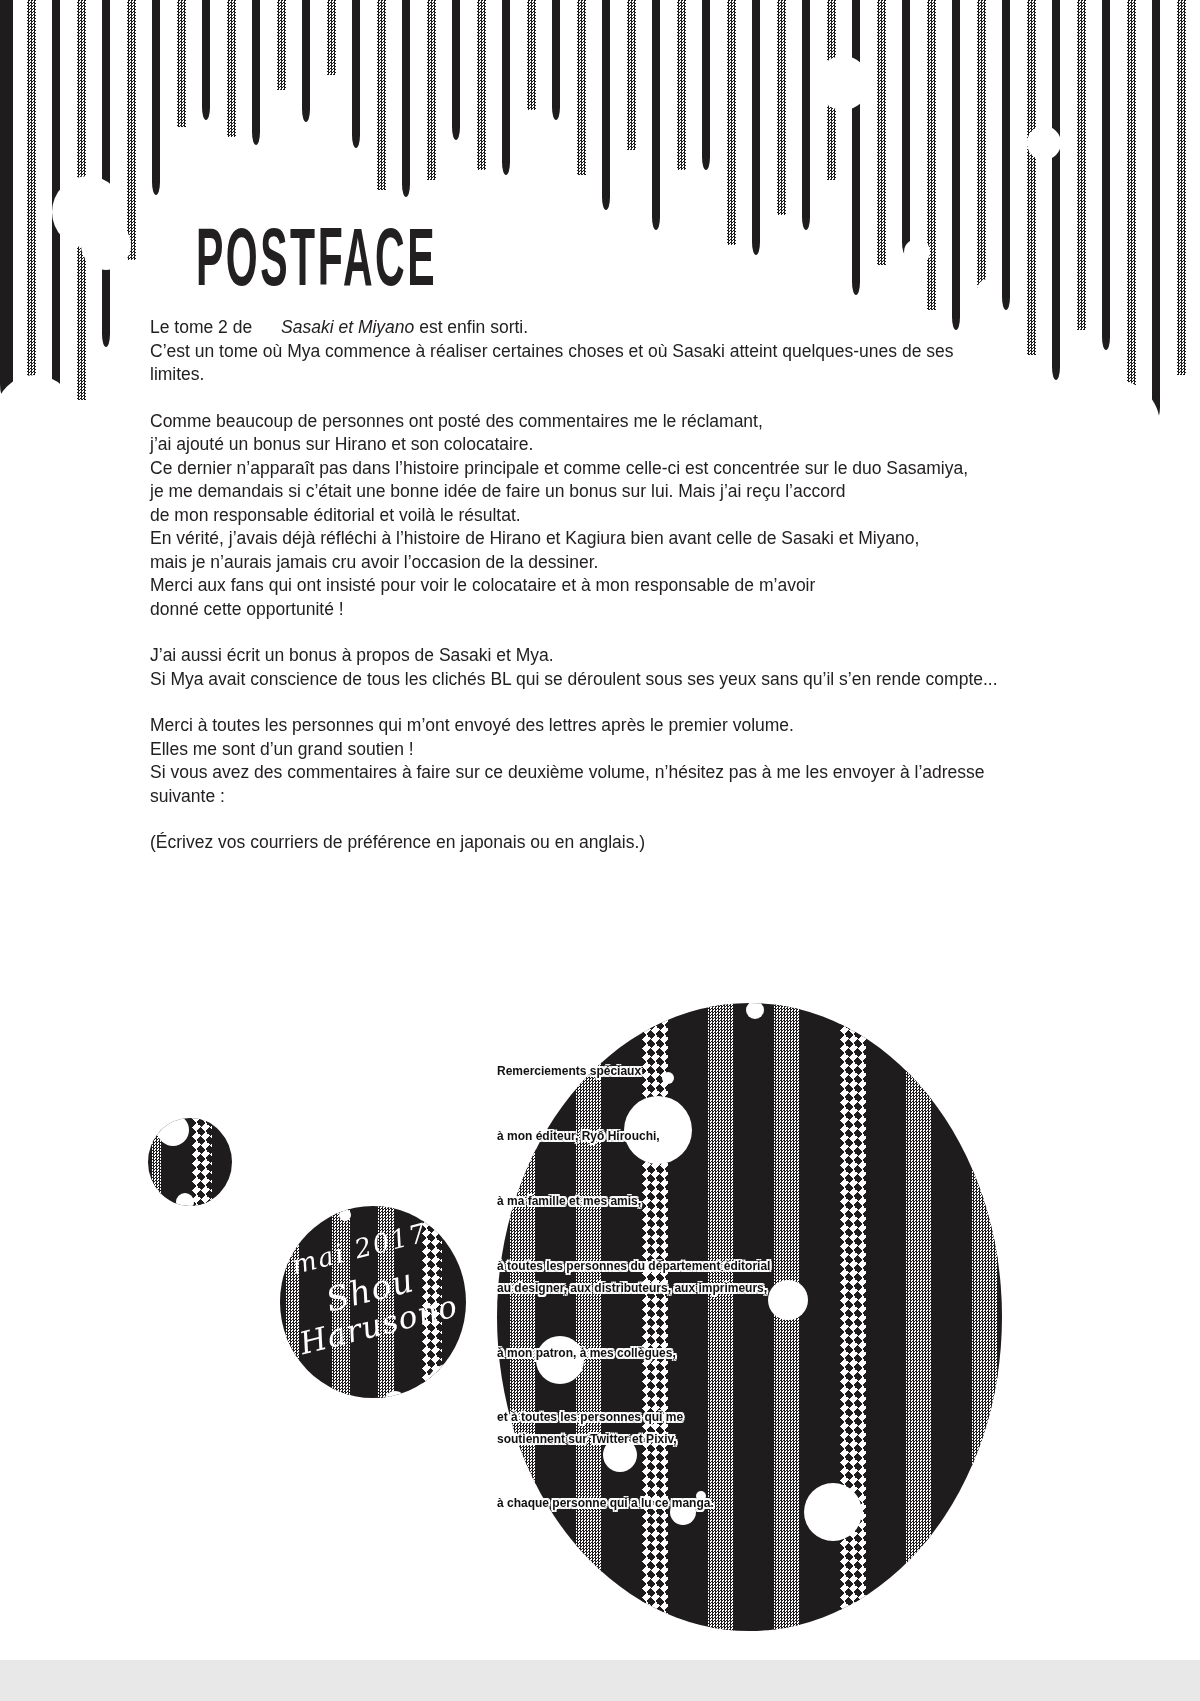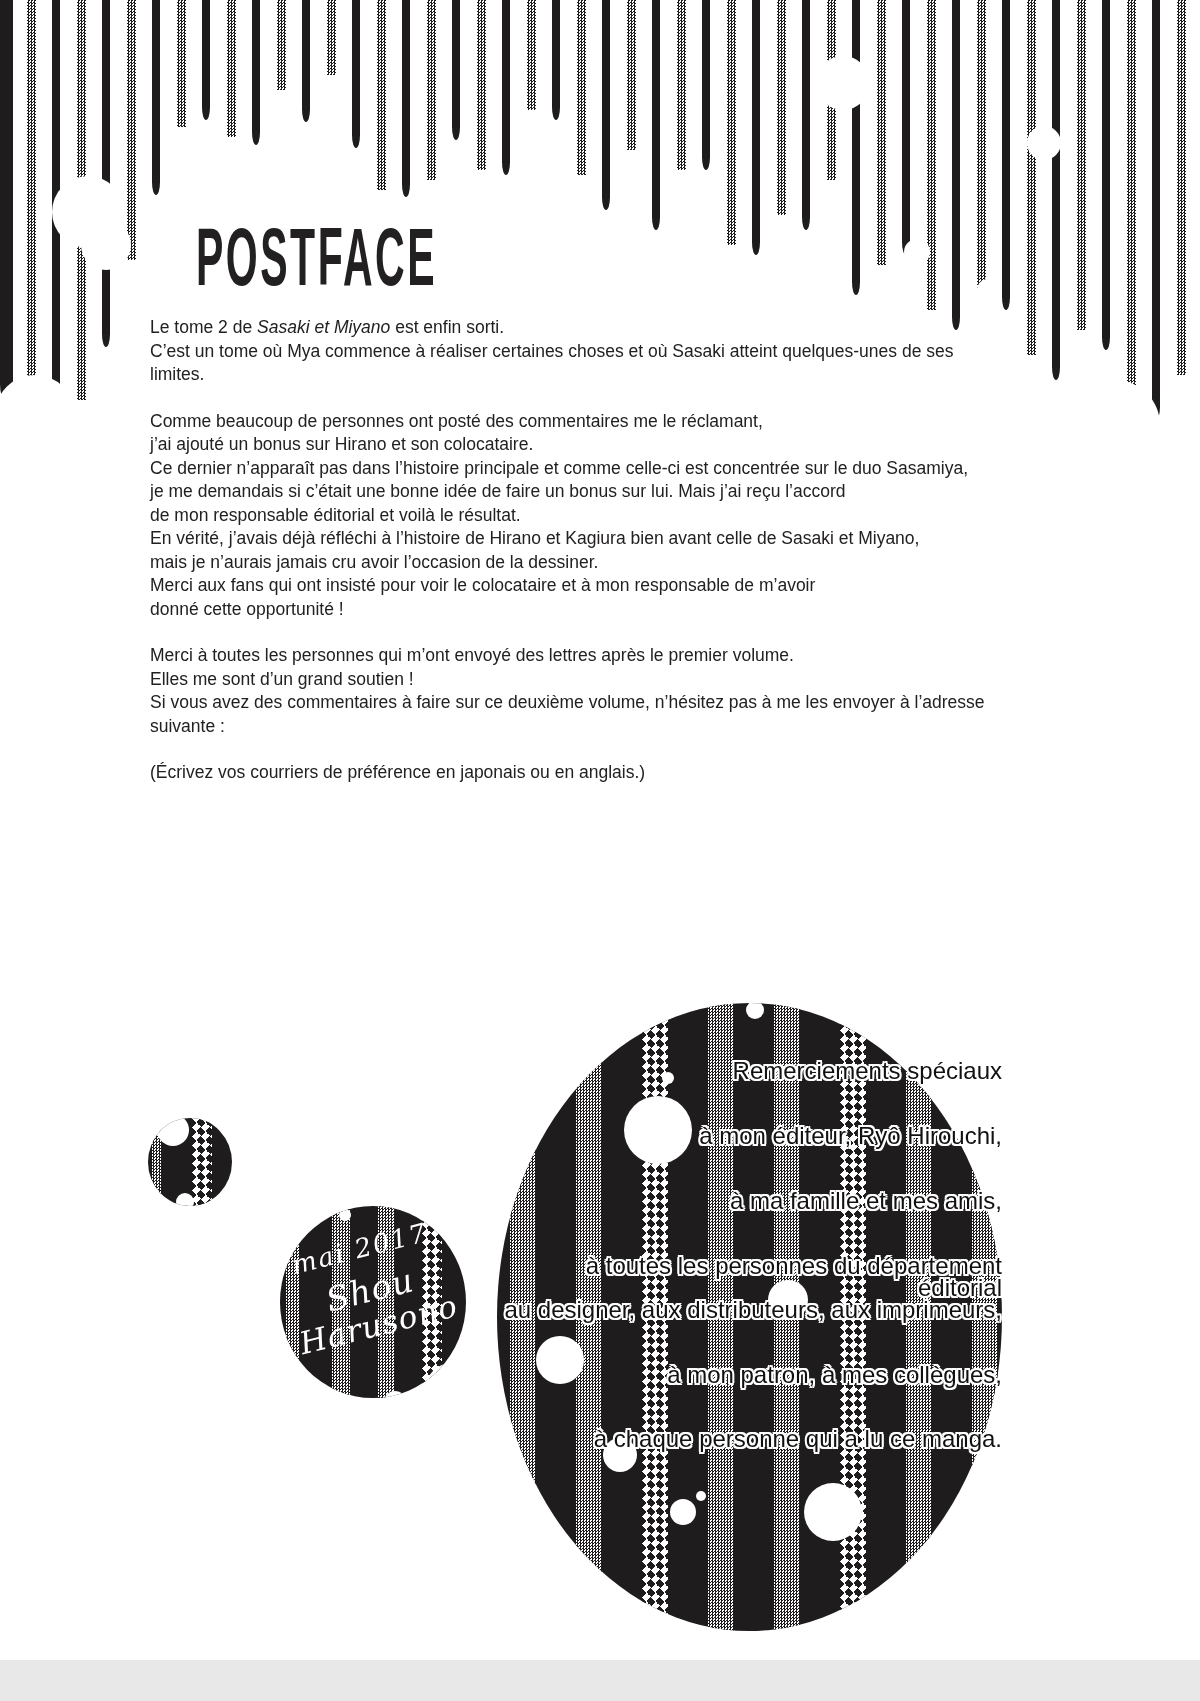--- a/index.html
+++ b/index.html
@@ -20,28 +20,28 @@
   #title span{display:inline-block;font-size:82px;line-height:1;font-weight:bold;
               letter-spacing:5px;transform:scaleX(.5);transform-origin:left top;
               font-family:"Liberation Sans",sans-serif;color:#232021;white-space:nowrap;}
 
   
   #letter{position:absolute;left:150px;top:316px;width:860px;z-index:5;
           font-size:17.5px;line-height:23.5px;color:#232021;}
   #letter .para{margin:0 0 23px 0;white-space:pre-line;}
   #letter .block{display:block;}
   #letter .gap2{margin-bottom:22px;}
-  #letter i{font-style:italic;}
+  #letter i{font-style:italic;margin-left:24px;}
 
   
   #thanks-circle{position:absolute;left:497px;top:1003px;width:505px;height:628px;
                  border-radius:50%;background:#1e1c1d;overflow:hidden;z-index:2;}
   #thanks-circle .stripe{height:100%;}
   #thanks-text{position:absolute;left:497px;top:1038px;width:505px;z-index:3;
-               text-align:right;font-weight:normal;font-size:24px;line-height:22px;
+               text-align:left;font-weight:bold;font-size:12px;line-height:22px;
                color:#111;white-space:pre-line;
                text-shadow:2px 0 0 #fff,-2px 0 0 #fff,0 2px 0 #fff,0 -2px 0 #fff,
                            1.6px 1.6px 0 #fff,-1.6px 1.6px 0 #fff,1.6px -1.6px 0 #fff,-1.6px -1.6px 0 #fff;}
   #thanks-text .tg{margin:0 0 21px 0;}
   #thanks-text .tg.mb20{margin-bottom:20px;}
   #thanks-text .tg:last-child{margin-bottom:15px;}
 
   
   #sig-circle{position:absolute;left:280px;top:1206px;width:186px;height:192px;
               border-radius:50%;background:#1e1c1d;overflow:hidden;z-index:2;}
@@ -131,20 +131,22 @@
     <p class="para"><span>Le tome 2 de </span><i>Sasaki et Miyano</i><span> est enfin sorti.</span><span class="block">C’est un tome où Mya commence à réaliser certaines choses et où Sasaki atteint quelques-unes de ses limites.</span></p>
     <p class="para">Comme beaucoup de personnes ont posté des commentaires me le réclamant,
 j’ai ajouté un bonus sur Hirano et son colocataire.
 Ce dernier n’apparaît pas dans l’histoire principale et comme celle-ci est concentrée sur le duo Sasamiya,
 je me demandais si c’était une bonne idée de faire un bonus sur lui. Mais j’ai reçu l’accord
 de mon responsable éditorial et voilà le résultat.
 En vérité, j’avais déjà réfléchi à l’histoire de Hirano et Kagiura bien avant celle de Sasaki et Miyano,
 mais je n’aurais jamais cru avoir l’occasion de la dessiner.
 Merci aux fans qui ont insisté pour voir le colocataire et à mon responsable de m’avoir
 donné cette opportunité !</p>
+    <p class="para">J’ai aussi écrit un bonus à propos de Sasaki et Mya.
+Si Mya avait conscience de tous les clichés BL qui se déroulent sous ses yeux sans qu’il s’en rende compte...</p>
     <p class="para">Merci à toutes les personnes qui m’ont envoyé des lettres après le premier volume.
 Elles me sont d’un grand soutien !
 Si vous avez des commentaires à faire sur ce deuxième volume, n’hésitez pas à me les envoyer à l’adresse
 suivante :</p>
     <p class="para gap2">(Écrivez vos courriers de préférence en japonais ou en anglais.)</p>
   </div>
 
   <div id="accent-circle">
       <div class="stripe fine" style="left: 4px; top: 0px; width: 9px; height: 88px;"></div>
       <div class="stripe diamond" style="left: 44px; top: 0px; width: 20px; height: 88px;"></div>
@@ -188,16 +190,18 @@
       <div class="bite" style="left: 420px; top: 42px; width: 24px; height: 24px;"></div>
       <div class="bite" style="left: 249px; top: -2px; width: 18px; height: 18px;"></div>
     </div>
   <div id="thanks-text">
     <div class="tg">Remerciements spéciaux</div>
     <div class="tg">à mon éditeur, Ryô Hirouchi,</div>
     <div class="tg">à ma famille et mes amis,</div>
     <div class="tg">à toutes les personnes du département éditorial
 au designer, aux distributeurs, aux imprimeurs,</div>
     <div class="tg mb20">à mon patron, à mes collègues,</div>
+    <div class="tg mb20">et à toutes les personnes qui me
+soutiennent sur Twitter et Pixiv,</div>
     <div class="tg">à chaque personne qui a lu ce manga.</div>
   </div>
 
 </div>
 
 </body></html>

